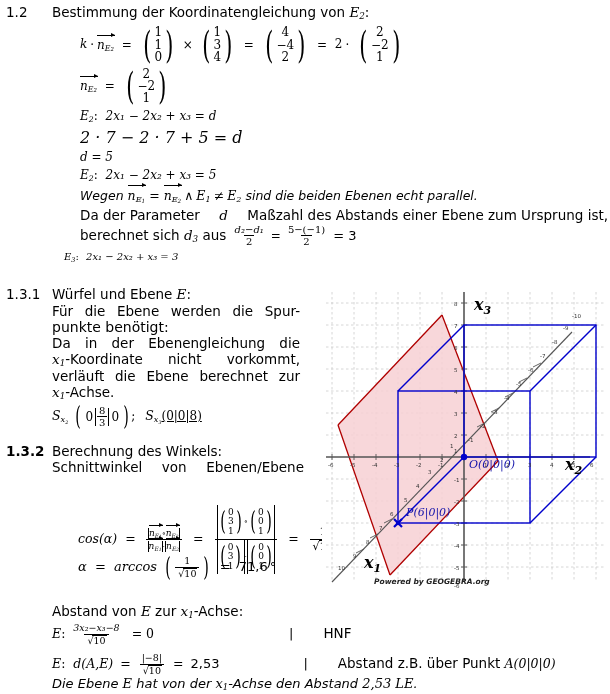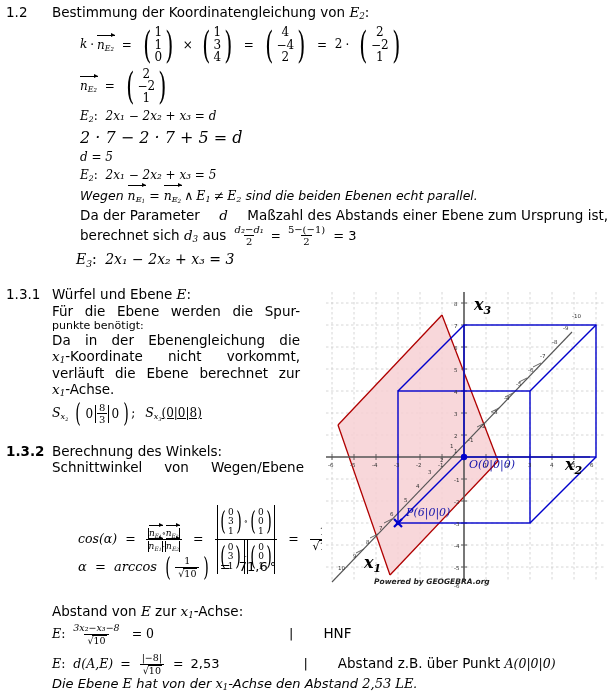--- a/index.html
+++ b/index.html
@@ -222,37 +222,37 @@
   <div style="margin-top:1px; margin-left:28px; font-size:13.5px; white-space:nowrap;">
     <span>berechnet sich </span><span class="mi">d</span><sub class="mi">3</sub><span> aus </span><span class="frac" style="font-size:10px;">
         <span class="num mi">d₂−d₁</span>
         <span class="den mn">2</span>
       </span><span class="mn" style="margin:0 3px; font-size:12px;">=</span><span class="frac" style="font-size:10px;">
         <span class="num mn">5−(−1)</span>
         <span class="den mn">2</span>
       </span><span style="margin-left:4px; font-size:13px;">= 3</span>
   </div>
 
-  <div class="blk" style="margin-top:3px; margin-left:24px; font-size:14px;">
+  <div class="blk" style="margin-top:3px; margin-left:12px; font-size:10px;">
     <span class="mi">E</span><sub class="mi">3</sub><span class="mn">:</span>
     <span class="mi" style="margin-left:4px;">2x₁ − 2x₂ + x₃ = 3</span>
   </div>
 </div>
 
 <div class="num-col" style="top:286px;">
   <span>1.3.1</span>
 </div>
 
 <div class="body-col" style="top:286px; width:248px;">
   <div style="font-size:13.5px;">
     <span>Würfel und Ebene </span><span class="mi">E</span><span>:</span>
   </div>
 
   <div class="just" style="font-size:13.5px; margin-top:1px; text-align-last:justify;">Für die Ebene werden die Spur-</div>
-  <div style="font-size:11px;">punkte benötigt:</div>
+  <div style="font-size:14px;">punkte benötigt:</div>
   <div class="just" style="font-size:13.5px; text-align-last:justify;">Da in der Ebenengleichung die</div>
   <div style="font-size:13.5px; display:flex; justify-content:space-between; white-space:nowrap;">
     <span style="white-space:nowrap;"><span class="mi">x</span><sub class="mi">1</sub>-Koordinate</span>
     <span>nicht</span>
     <span>vorkommt,</span>
   </div>
   <div class="just" style="font-size:13.5px; text-align-last:justify;">verläuft die Ebene berechnet zur</div>
   <div style="font-size:13.5px;">
     <span class="mi">x</span><sub class="mi">1</sub><span>-Achse.</span>
   </div>
@@ -278,21 +278,21 @@
 <div class="num-col" style="top:443px;font-weight:bold;">
   <span>1.3.2</span>
 </div>
 
 <div class="body-col" style="top:443px; width:252px;">
   <div style="font-size:13.5px;">Berechnung des Winkels:</div>
 
   <div style="font-size:13.5px; display:flex; justify-content:space-between; white-space:nowrap;">
     <span>Schnittwinkel</span>
     <span>von</span>
-    <span>Wegen/Ebene</span>
+    <span>Ebenen/Ebene</span>
   </div>
 </div>
 
 <div style="position:absolute; left:78px; top:505px; white-space:nowrap; font-size:12.5px;">
   <span class="mi">cos(α)</span>
   <span class="mn" style="margin:0 4px;">=</span>
 
   
   <span class="frac" style="font-size:9px; vertical-align:middle;">
     <span class="num" style="white-space:nowrap;">

